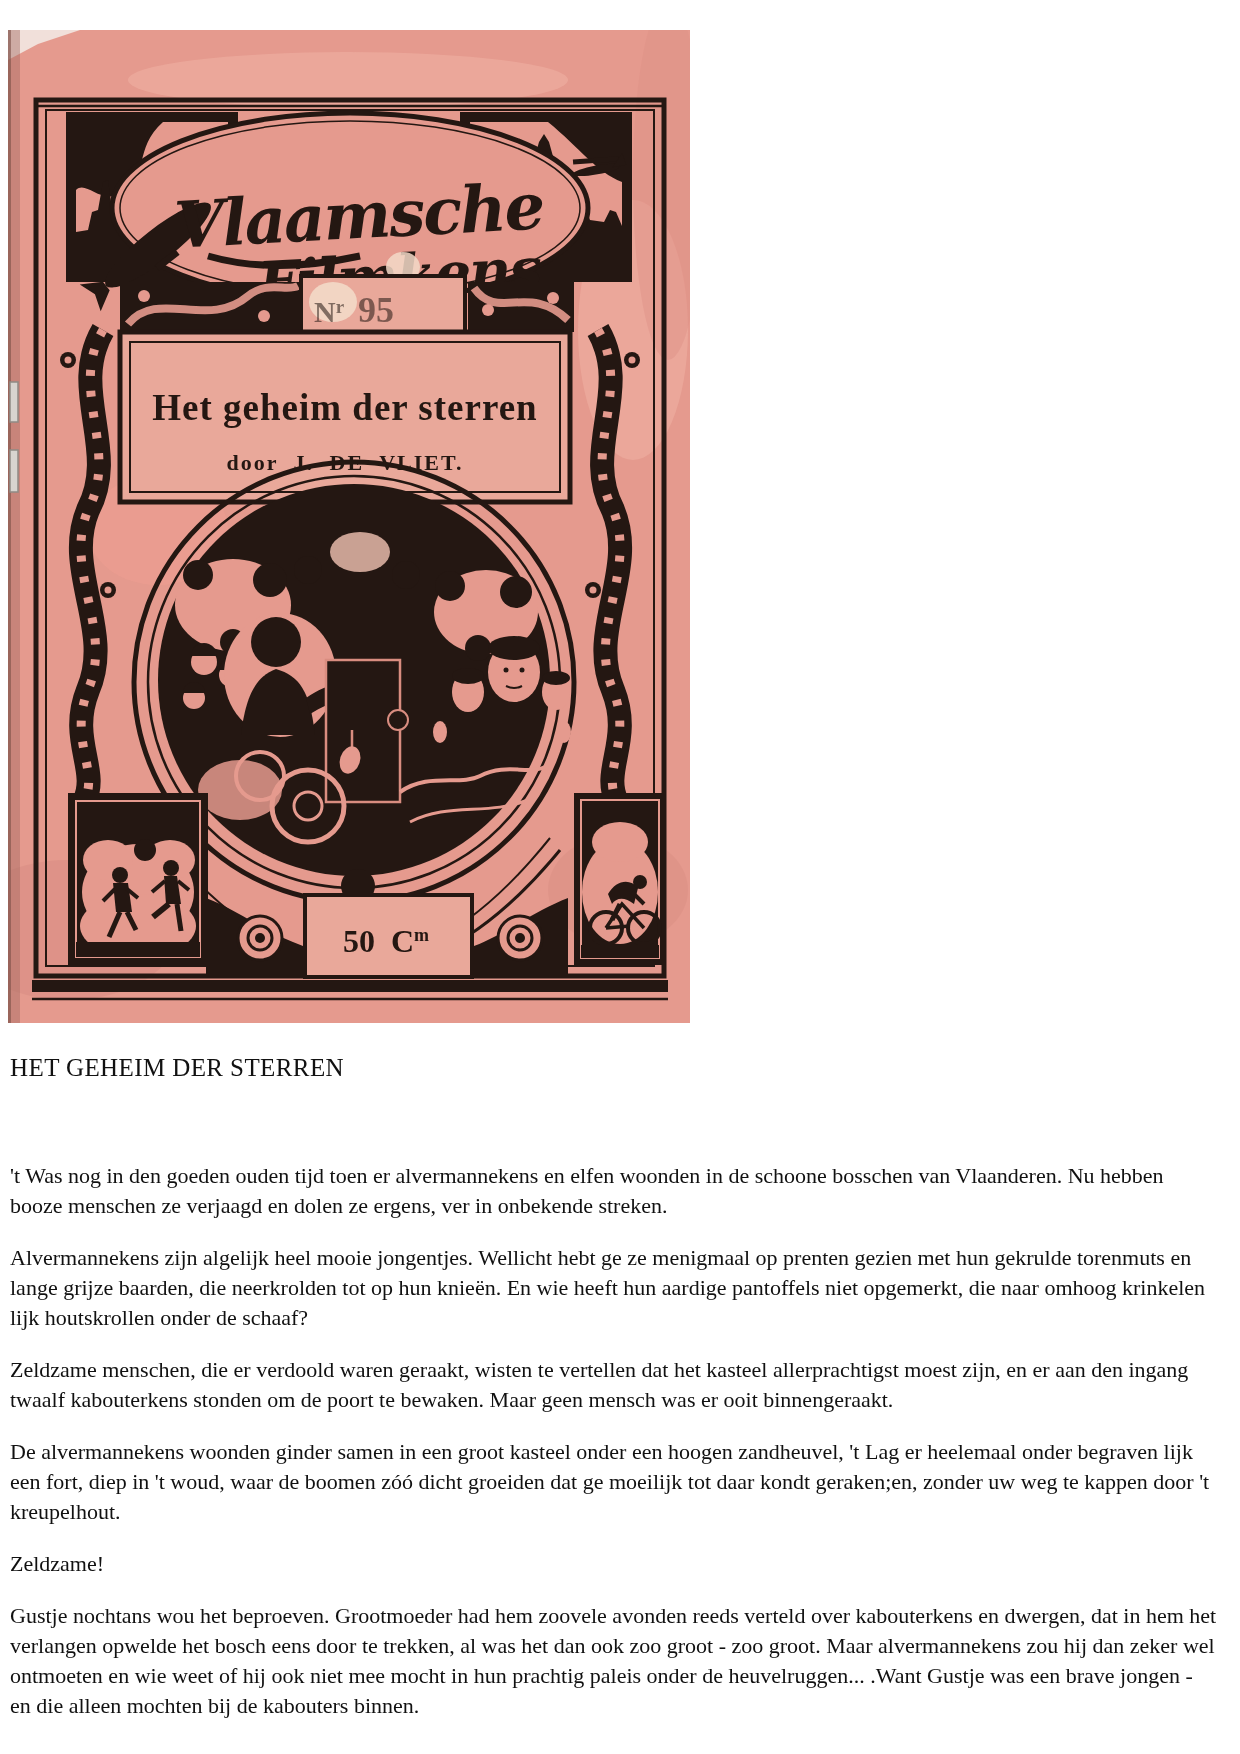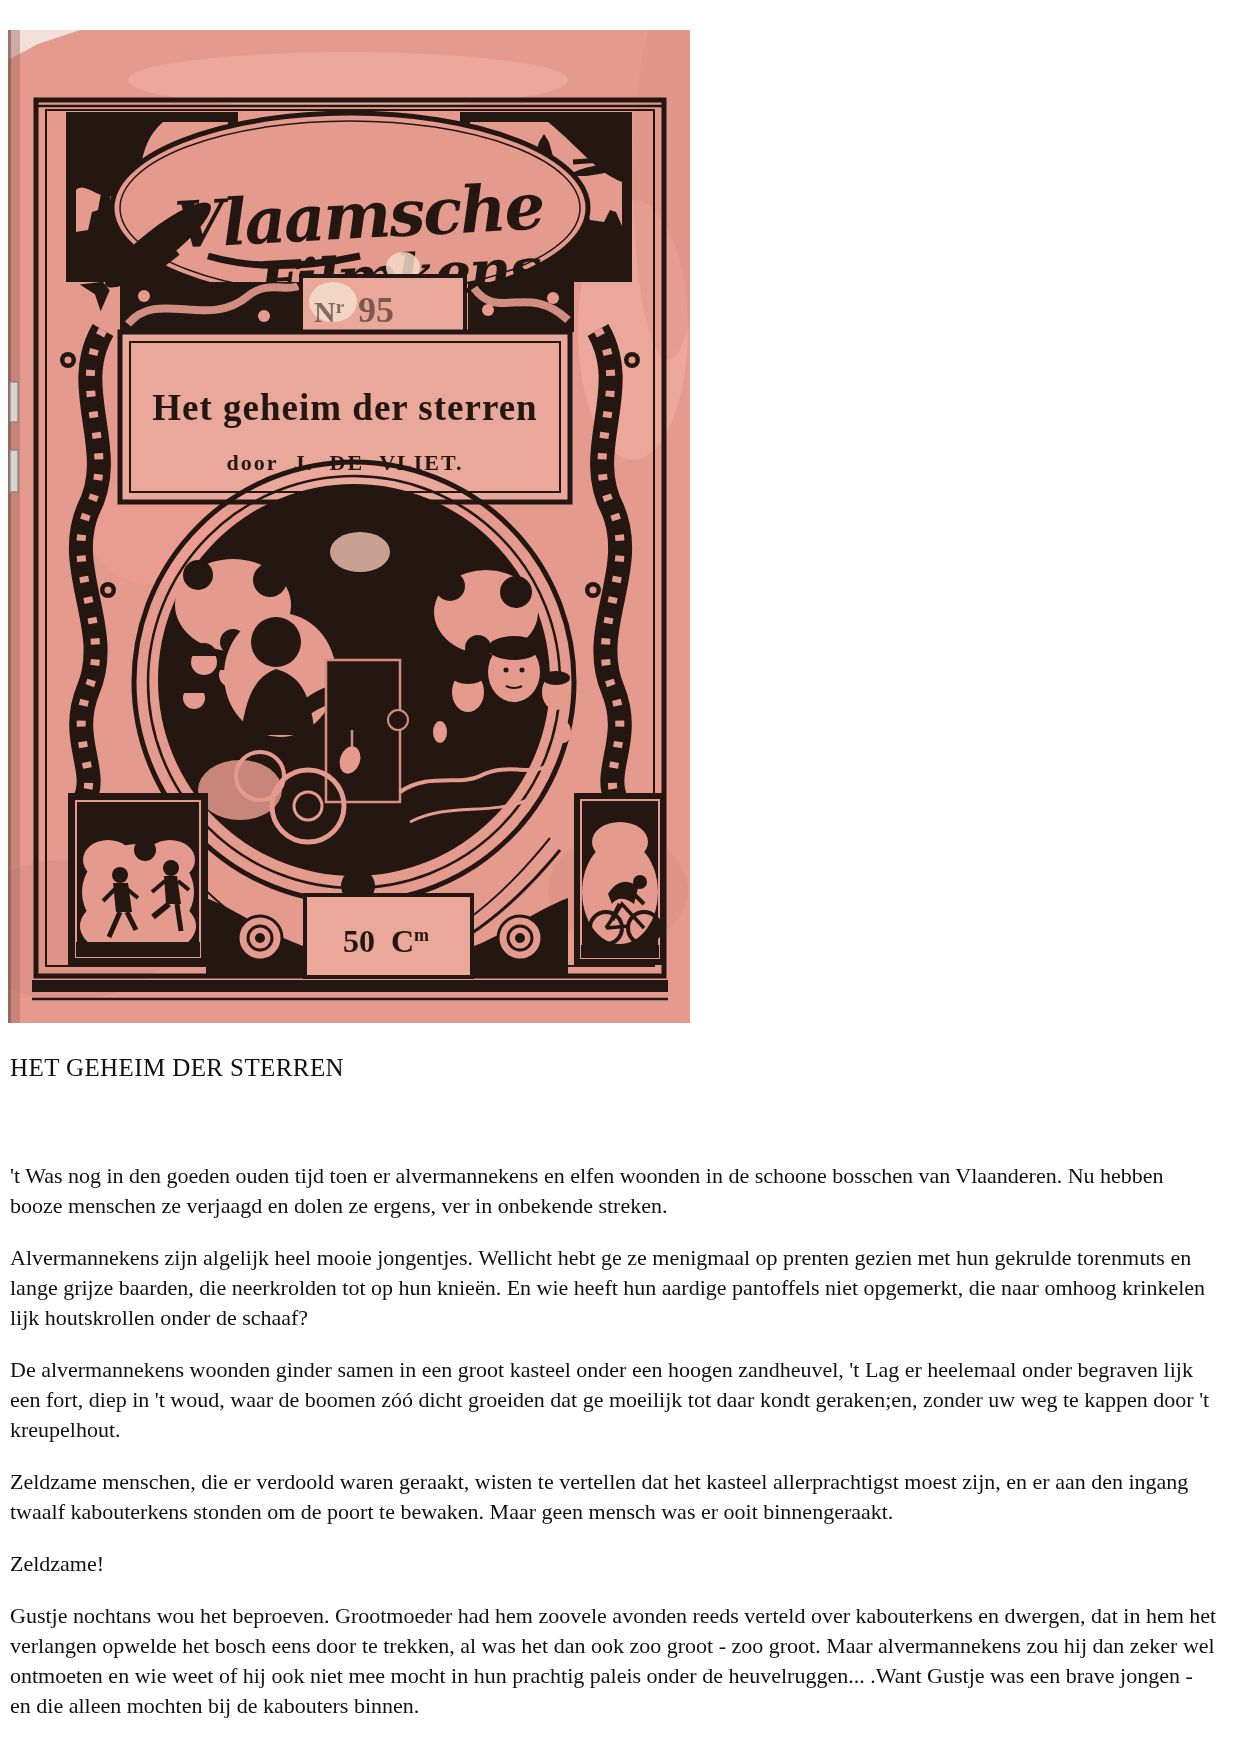--- a/index.html
+++ b/index.html
@@ -294,19 +294,19 @@
         <text class="cover-serif" x="378" y="922" text-anchor="middle" font-size="32" fill="#241712"><tspan>50</tspan><tspan dx="16">C</tspan><tspan dy="-11" font-size="18">m</tspan></text>
       </g>
     </svg>
   </div>
 
   <h1 class="article-heading">HET GEHEIM DER STERREN</h1>
 
   <div class="article-body">
     <p>'t Was nog in den goeden ouden tijd toen er alvermannekens en elfen woonden in de schoone bosschen van Vlaanderen. Nu hebben booze menschen ze verjaagd en dolen ze ergens, ver in onbekende streken.</p>
     <p>Alvermannekens zijn algelijk heel mooie jongentjes. Wellicht hebt ge ze menigmaal op prenten gezien met hun gekrulde torenmuts en lange grijze baarden, die neerkrolden tot op hun knieën. En wie heeft hun aardige pantoffels niet opgemerkt, die naar omhoog krinkelen lijk houtskrollen onder de schaaf?</p>
+    <p>Zeldzame menschen, die er verdoold waren geraakt, wisten te vertellen dat het kasteel allerprachtigst moest zijn, en er aan den ingang twaalf kabouterkens stonden om de poort te bewaken. Maar geen mensch was er ooit binnengeraakt.</p>
     <p>De alvermannekens woonden ginder samen in een groot kasteel onder een hoogen zandheuvel, 't Lag er heelemaal onder begraven lijk een fort, diep in 't woud, waar de boomen zóó dicht groeiden dat ge moeilijk tot daar kondt geraken;en, zonder uw weg te kappen door 't kreupelhout.</p>
-    <p>Zeldzame menschen, die er verdoold waren geraakt, wisten te vertellen dat het kasteel allerprachtigst moest zijn, en er aan den ingang twaalf kabouterkens stonden om de poort te bewaken. Maar geen mensch was er ooit binnengeraakt.</p>
     <p>Zeldzame!</p>
     <p>Gustje nochtans wou het beproeven. Grootmoeder had hem zoovele avonden reeds verteld over kabouterkens en dwergen, dat in hem het verlangen opwelde het bosch eens door te trekken, al was het dan ook zoo groot - zoo groot. Maar alvermannekens zou hij dan zeker wel ontmoeten en wie weet of hij ook niet mee mocht in hun prachtig paleis onder de heuvelruggen... .Want Gustje was een brave jongen - en die alleen mochten bij de kabouters binnen.</p>
   </div>
 
 </div>
 
 </body></html>

